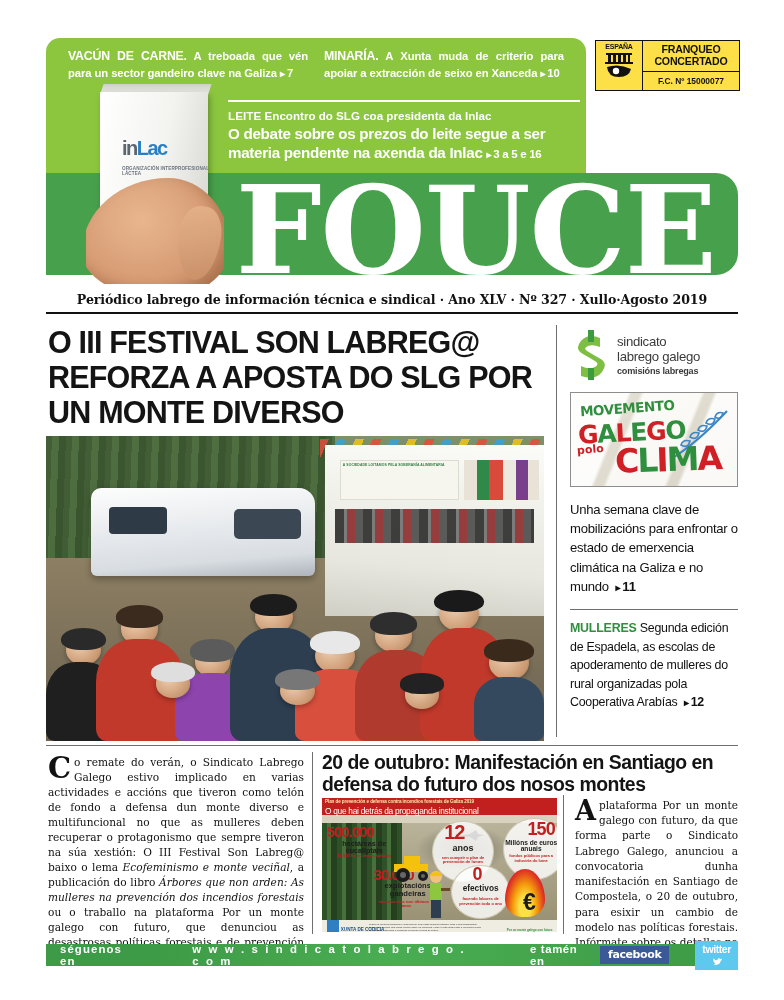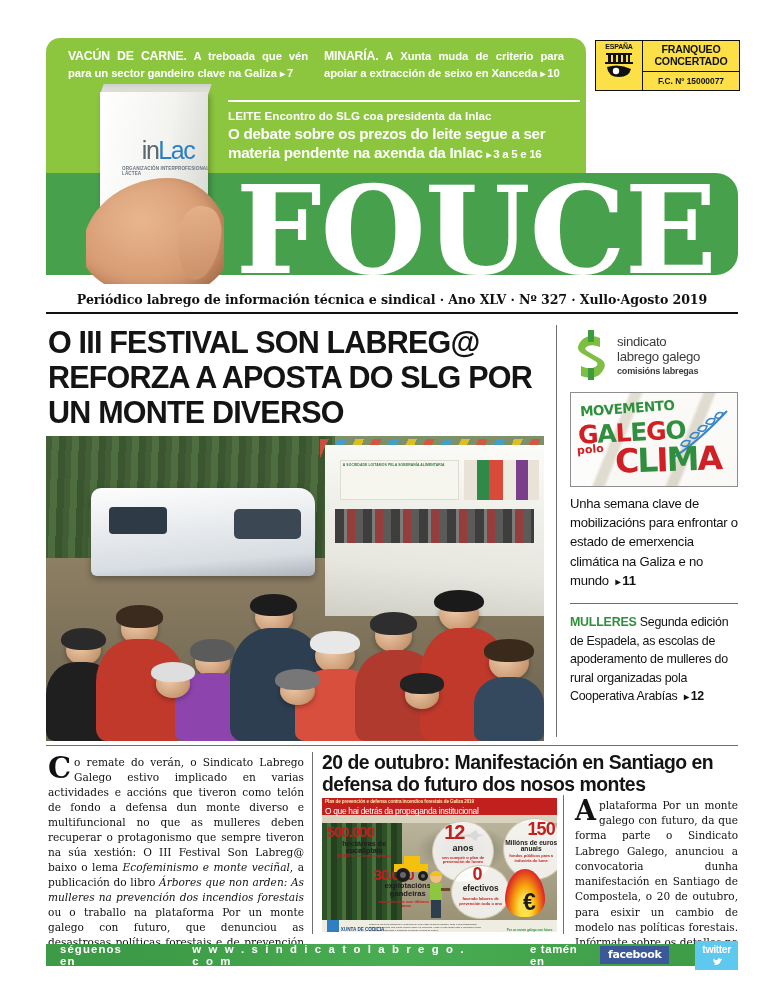--- a/index.html
+++ b/index.html
@@ -109,21 +109,21 @@
     background: linear-gradient(100deg,#ffffff 0%,#f3f3f0 58%,#d9d9d4 100%);
     box-shadow: 2px 3px 6px rgba(0,0,0,.28);
   }
   .carton-top {
     position: absolute; left: 14px; top: 0px; width: 108px; height: 11px;
     background: linear-gradient(180deg,#cfcfc9,#eeeee9);
     transform: skewX(-18deg); transform-origin: left bottom;
   }
   .inlac-word {
     position: absolute; left: 22px; top: 46px; width: 92px;
-    font-weight: 400; font-size: 25px; letter-spacing: -1.5px; line-height: 1; text-align: center;
+    font-weight: 700; font-size: 20px; letter-spacing: -1.5px; line-height: 1;
   }
   .inlac-word .in { color: #5c6670; }
   .inlac-word .lac { color: #2a7fc4; }
   .inlac-sub {
     position: absolute; left: 22px; top: 74px; width: 96px;
     font-size: 4.6px; font-weight: 700; color: #6b7480; letter-spacing: 0.1px;
   }
 
   
   .headline {
@@ -201,21 +201,21 @@
     letter-spacing: -1.2px; transform: rotate(-3deg); font-family: "DejaVu Sans", sans-serif; }
   .cb2 .r { color: #cf2026; } .cb2 .g { color: #2f8f3e; }
   .cb3 { position: absolute; left: 6px; top: 50px; font-size: 11px; font-weight: 800;
     color: #cf2026; transform: rotate(-5deg); font-family: "DejaVu Sans", sans-serif; }
   .cb4 { position: absolute; left: 44px; top: 47px; font-size: 33px; font-weight: 800;
     letter-spacing: -2px; transform: rotate(-2deg); font-family: "DejaVu Sans", sans-serif; }
   .cb4 .r { color: #cf2026; } .cb4 .g { color: #2f8f3e; }
   .cb-leaf { position: absolute; right: 4px; top: 12px; width: 66px; height: 60px; }
 
   .sb-text {
-    font-size: 13.1px; line-height: 1.47; color: #111; margin-top: 7px;
+    font-size: 13.1px; line-height: 1.47; color: #111; margin-top: 13px;
     letter-spacing: -0.25px;
   }
   .sb-text .pg { font-weight: 700; white-space: nowrap; }
   .sb-rule { height: 1.3px; background: #6f6f6f; margin: 13px 0 9px; }
   .sb-text2 { font-size: 12.4px; line-height: 1.48; color: #111; letter-spacing: -0.25px; }
   .sb-text2 .kick { color: #2f8f3e; font-weight: 800; letter-spacing: -0.2px; }
 
   
   .hrule-bot { position: absolute; left: 46px; top: 745px; width: 692px; height: 1.3px; background: #6f6f6f; }
   .vline2 { position: absolute; left: 312px; top: 752px; width: 1.3px; height: 182px; background: #6f6f6f; }

